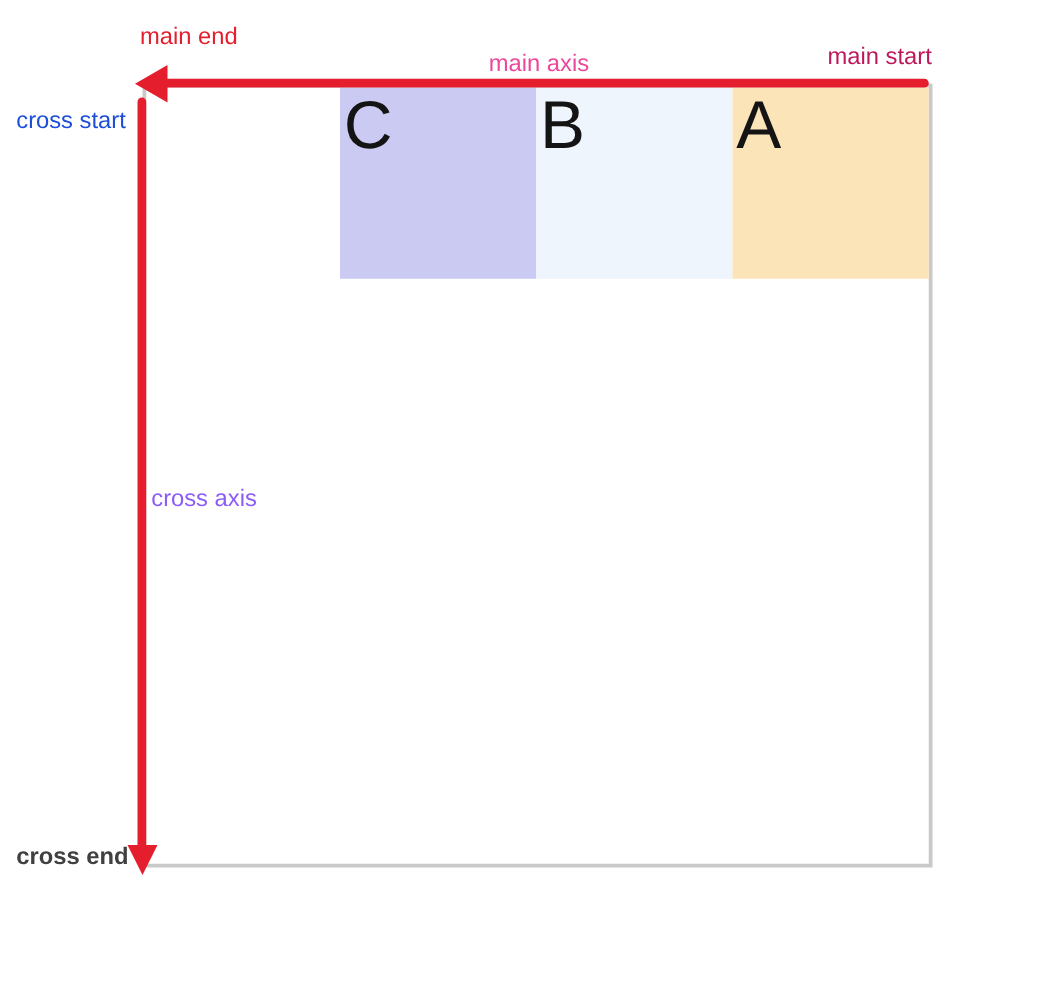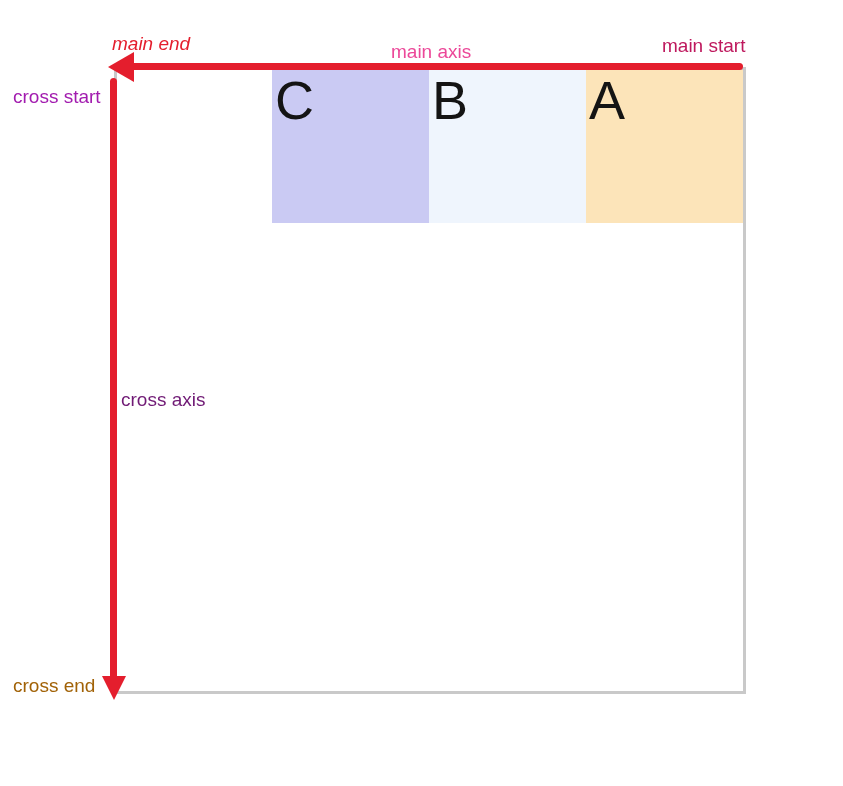--- a/index.html
+++ b/index.html
@@ -89,21 +89,21 @@
   }
 
   
   .axis-label {
     position: absolute;
     font-size: 19px;
     line-height: 1.15;
     white-space: nowrap;
     z-index: 4;
   }
-  .lbl-main-end   { left: 112px; top: 33px; font-style: italic; }
+  .lbl-main-end   { left: 112px; top: 19px; }
   .lbl-main-axis  { left: 391px; top: 41px; }
   .lbl-main-start { left: 662px; top: 35px; }
   .lbl-cross-start{ left: 13px;  top: 86px; }
   .lbl-cross-axis { left: 121px; top: 389px; }
   .lbl-cross-end  { left: 13px;  top: 675px; }
 </style>
 </head>
 <body>
 
 <div id="stage">
@@ -118,17 +118,17 @@
 
   <div class="axis-line-h" style="background: rgb(228, 30, 45);"></div>
   <div class="arrowhead-left" style="border-right-color: rgb(228, 30, 45);"></div>
 
   <div class="axis-line-v" style="background: rgb(228, 30, 45);"></div>
   <div class="arrowhead-down" style="border-top-color: rgb(228, 30, 45);"></div>
 
   <span class="axis-label lbl-main-end" style="color: rgb(228, 30, 45);">main end</span>
   <span class="axis-label lbl-main-axis" style="color: #ec4899;">main axis</span>
   <span class="axis-label lbl-main-start" style="color: #be185d;">main start</span>
-  <span class="axis-label lbl-cross-start" style="color: #a21caf; text-align: center;">cross start</span>
-  <span class="axis-label lbl-cross-axis" style="color: #701a75;">cross axis</span>
-  <span class="axis-label lbl-cross-end" style="color: #a16207;">cross end</span>
+  <span class="axis-label lbl-cross-start" style="color: #1d4ed8; text-align: center;">cross start</span>
+  <span class="axis-label lbl-cross-axis" style="color: #8b5cf6;">cross axis</span>
+  <span class="axis-label lbl-cross-end" style="color: #404040; font-weight: bold;">cross end</span>
 
 </div>
 
 </body></html>

